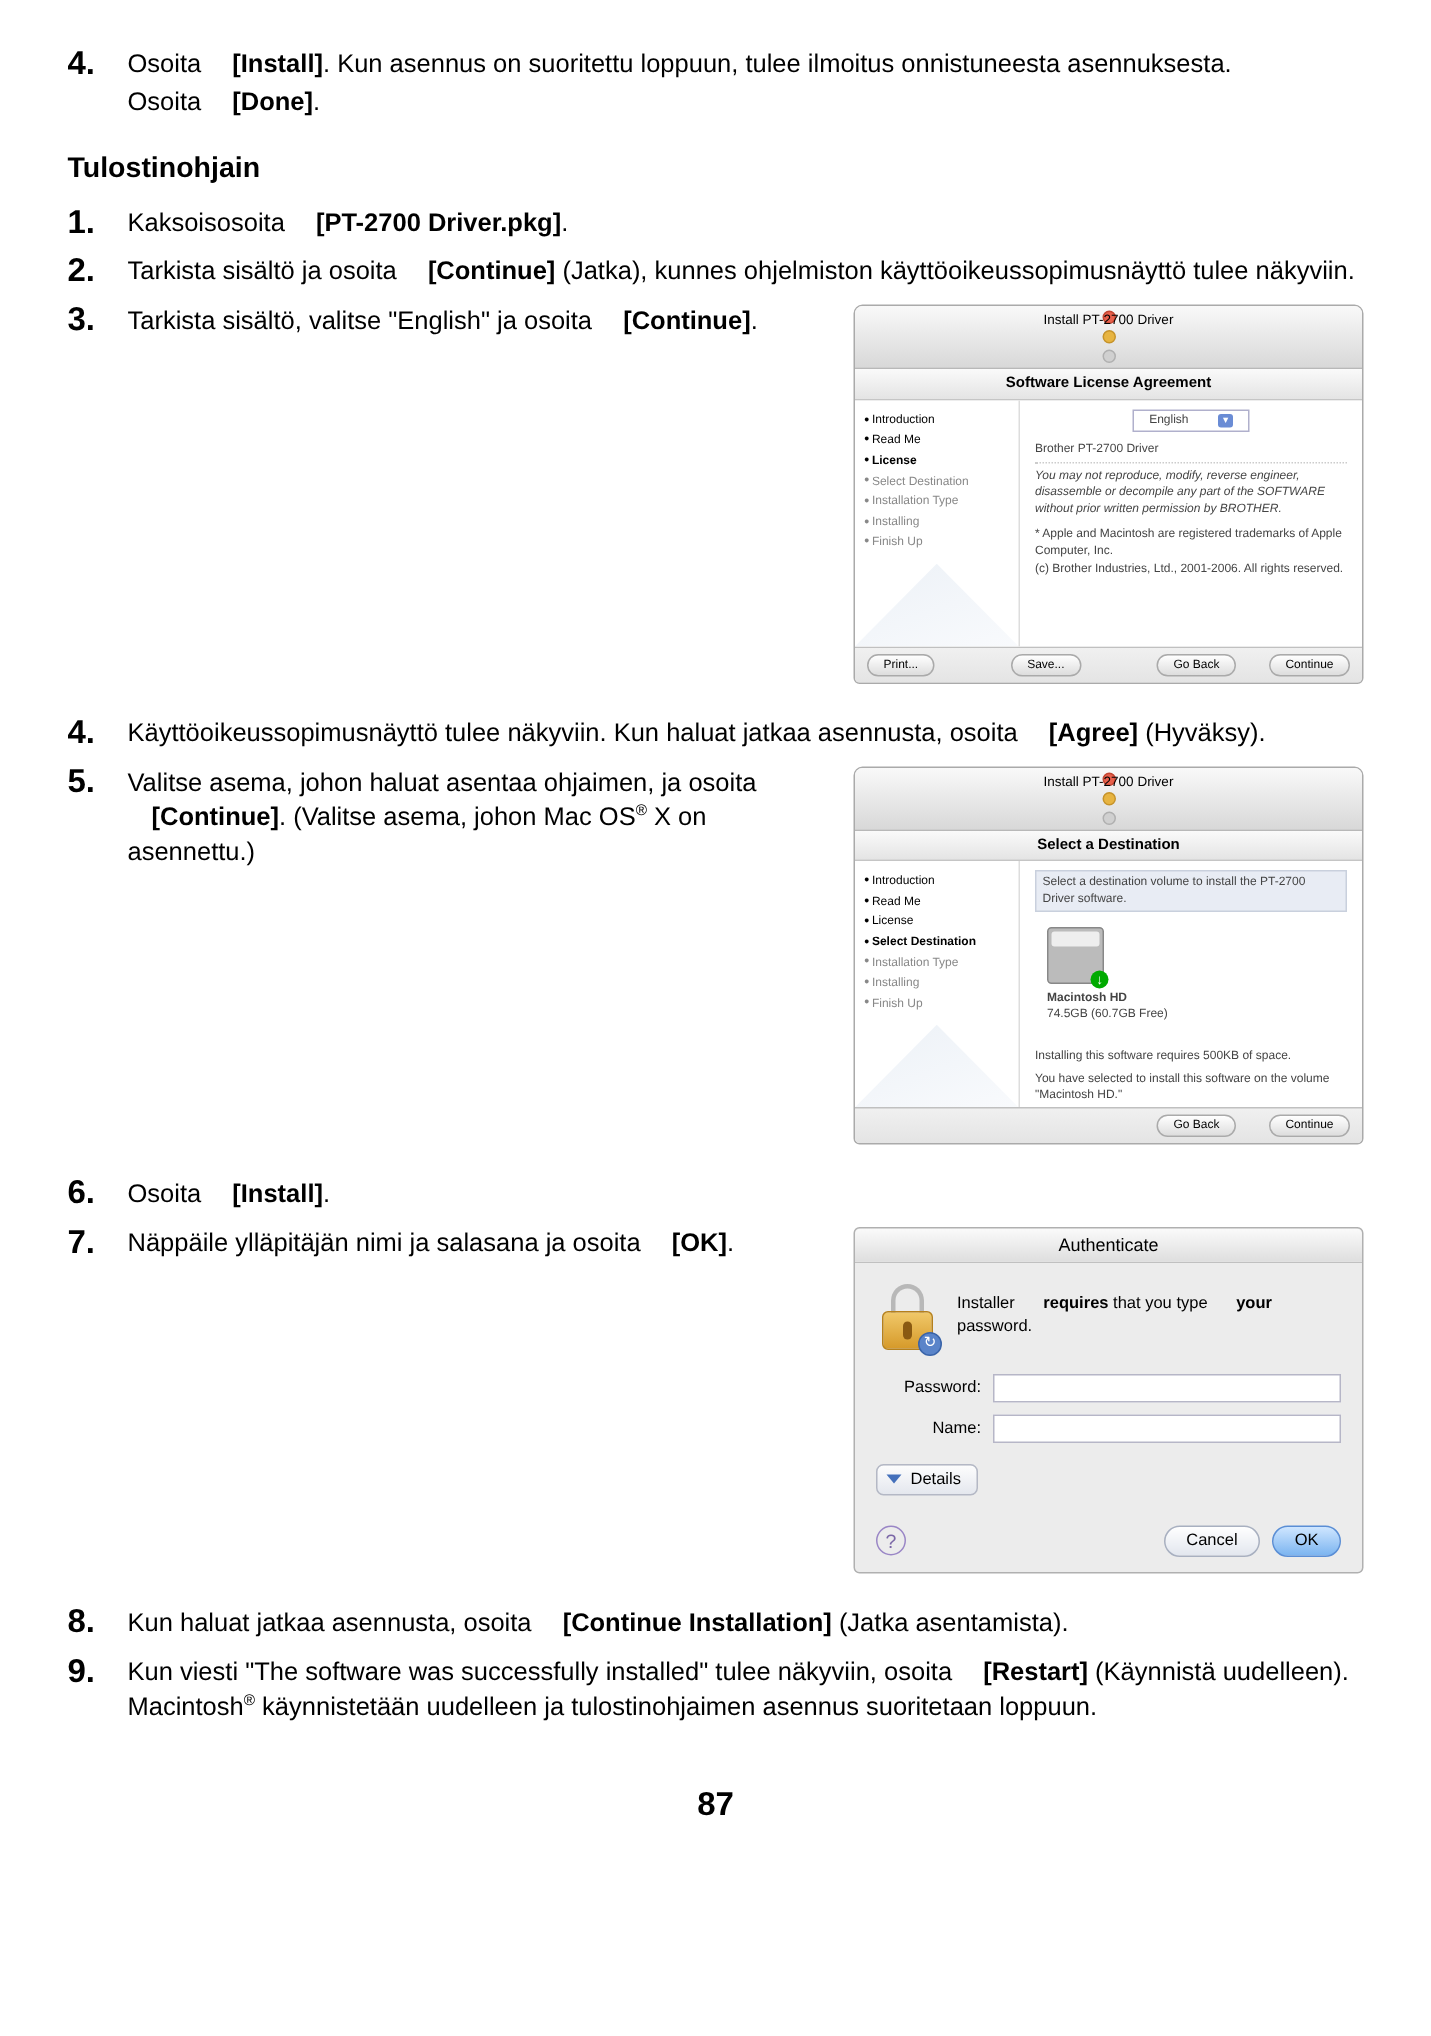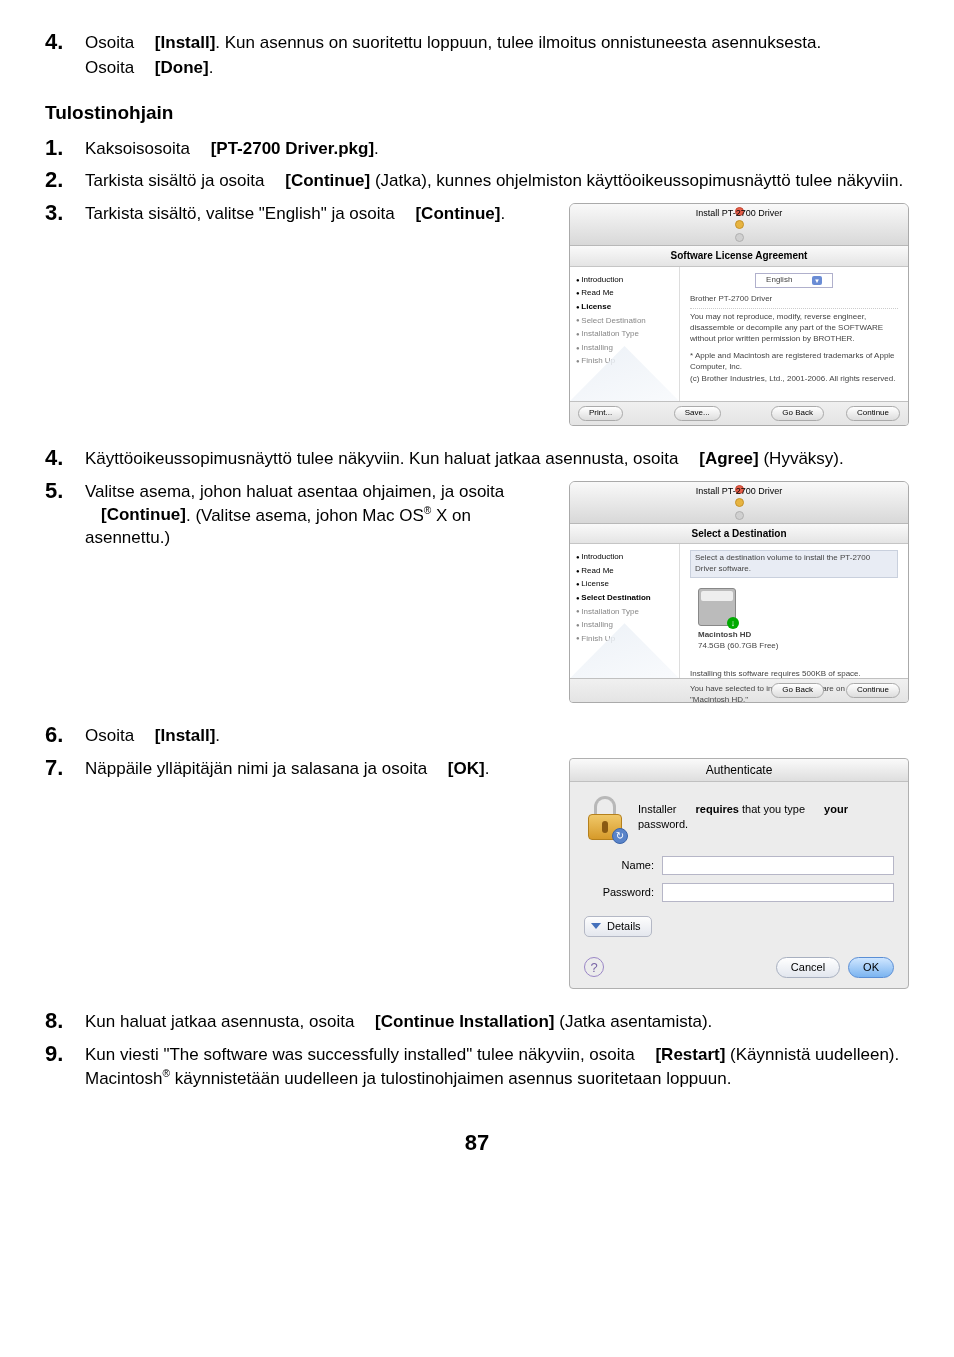--- a/index.html
+++ b/index.html
@@ -61,21 +61,21 @@
     .dot.gray { background: #d0d0d0; border:1px solid #b0b0b0;}
     .mac-titlebar .title-text { position: absolute; left:0; right:0; text-align:center; font-size:9px; pointer-events:none;}
     .subtitle-bar {
       background: linear-gradient(#fafafa,#e4e4e4);
       border-bottom:1px solid #c5c5c5;
       text-align:center;
       font-weight:bold;
       font-size:10px;
       padding:3px 0;
     }
-    .mac-body { display:flex; height:134px; }
+    .mac-body { display:flex; height:164px; }
     .mac-sidebar {
       width: 110px;
       background: #fff;
       padding: 6px 6px;
       border-right:1px solid #ddd;
       font-size:8px;
       color:#888;
       line-height:1.7;
       position:relative;
     }
@@ -225,21 +225,21 @@
           </div>
           <div class="mac-main">
             <div class="lang-select">
               <div class="sel">
                   <span>English</span>
                   <span class="arrow">▾</span>
                 </div>
             </div>
             <h4>Brother PT-2700 Driver</h4>
             <div style="border-top:1px dotted #ccc;margin:3px 0;"></div>
-            <p style="margin-bottom:6px;">You may not reproduce, modify, reverse engineer, disassemble or decompile any part of the SOFTWARE without prior written permission by BROTHER.</p>
+            <p style="margin-bottom:6px;font-style:italic;">You may not reproduce, modify, reverse engineer, disassemble or decompile any part of the SOFTWARE without prior written permission by BROTHER.</p>
             <p>* Apple and Macintosh are registered trademarks of Apple Computer, Inc.</p>
             <p>(c) Brother Industries, Ltd., 2001-2006. All rights reserved.</p>
           </div>
         </div>
         <div class="mac-footer">
           <div class="aqua-btn left">Print...</div>
           <div class="aqua-btn left" style="margin-right:auto">Save...</div>
           <div class="aqua-btn">Go Back</div>
           <div class="aqua-btn">Continue</div>
         </div>
@@ -324,25 +324,25 @@
             <div class="lock-icon">
               <div class="lock-sh"></div>
               <div class="lock-body"></div>
               <div class="lock-refresh">↻</div>
             </div>
             <div>
               <span>Installer </span><b>requires</b><span> that you type </span><b>your</b><span> password.</span>
             </div>
           </div>
           <div class="auth-field-row">
+            <label>Password:</label>
+            <div class="field"></div>
+          </div>
+          <div class="auth-field-row">
             <label>Name:</label>
-            <div class="field"></div>
-          </div>
-          <div class="auth-field-row">
-            <label>Password:</label>
             <div class="field"></div>
           </div>
           <div class="details-btn">
             <span class="tri"></span>
             <span>Details</span>
           </div>
         </div>
         <div class="auth-footer">
           <div class="help-icon">?</div>
           <div class="spacer"></div>

